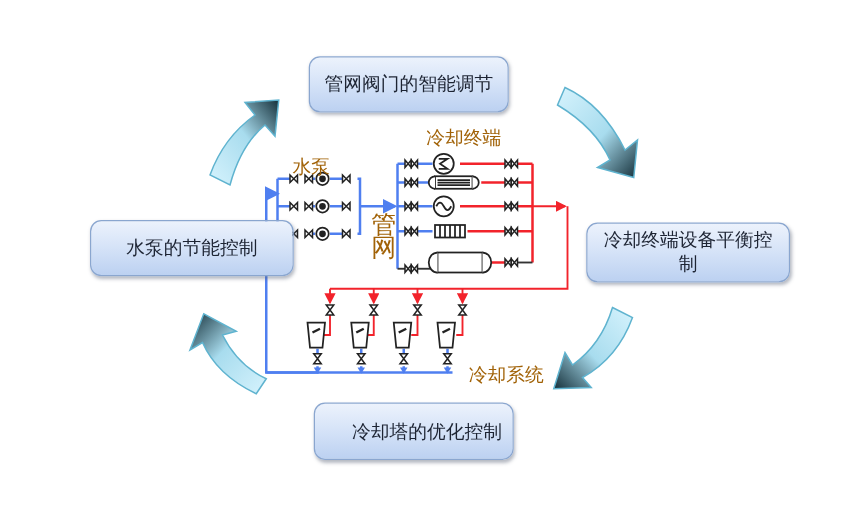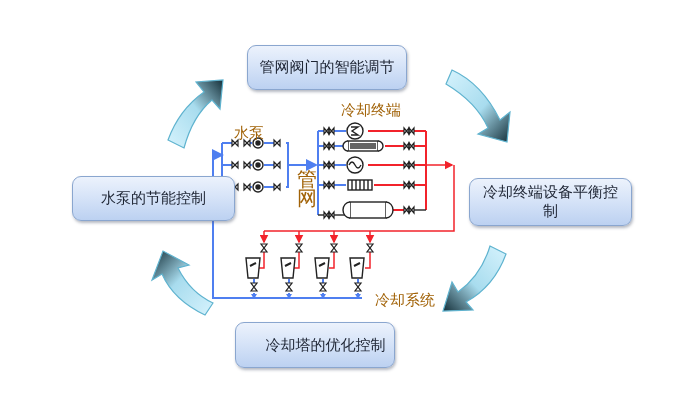--- a/index.html
+++ b/index.html
@@ -8,21 +8,21 @@
   .box {
     position:absolute; border:1.5px solid #8aa6cf; border-radius:9px;
     background:linear-gradient(180deg,#ecf2fc 0%,#d7e4f8 45%,#bcd1f1 100%);
     box-shadow:1px 2px 3px rgba(90,100,120,0.45);
     display:flex; align-items:center; justify-content:center; text-align:center;
     color:#1d2433; font-size:15px; line-height:19px; box-sizing:border-box; padding:0 6px;
   }
   #box-top    { left:247px; top:45px;  width:160px; height:45px; }
   #box-right  { left:469px; top:178px; width:163px; height:48px; }
   #box-left   { left:40px;  top:176px; width:163px; height:45px;margin-left:32px; }
-  #box-bottom { left:235px; top:322px; width:160px; height:46px;padding-left:27px; }
+  #box-bottom { left:251px; top:322px; width:160px; height:46px;padding-left:27px; }
   svg#diagram { position:absolute; left:0; top:0; }
   .label { position:absolute; color:#a16207; font-size:15px; }
   #lbl-pump  { left:234px; top:124px; }
   #lbl-term  { left:341px; top:101px; }
   #lbl-tower { left:375px; top:291px; }
   #lbl-net   { left:297px; top:170px; width:18px; line-height:19px; font-size:20px; }
 </style>
 </head>
 <body>
 

